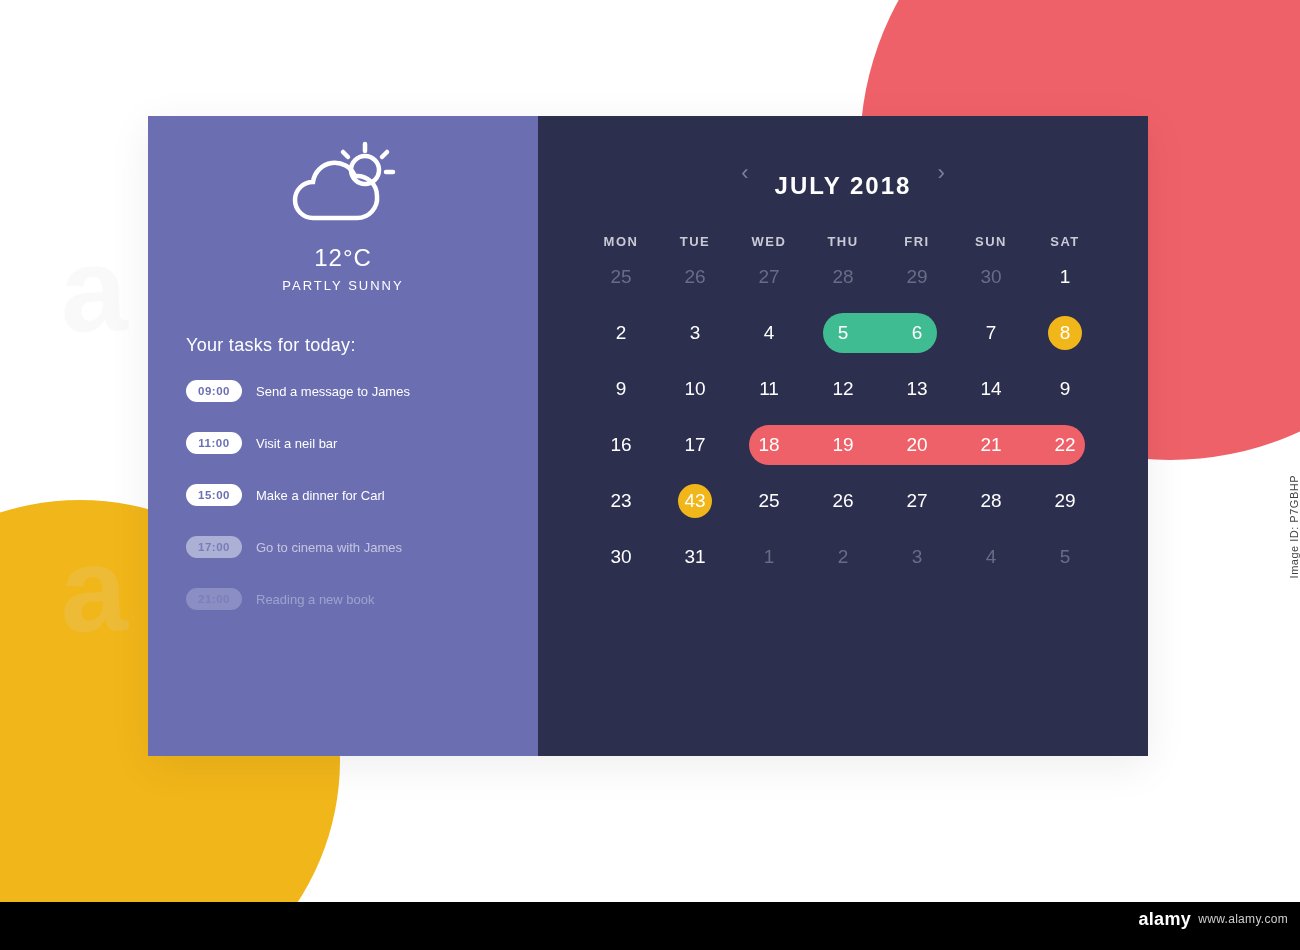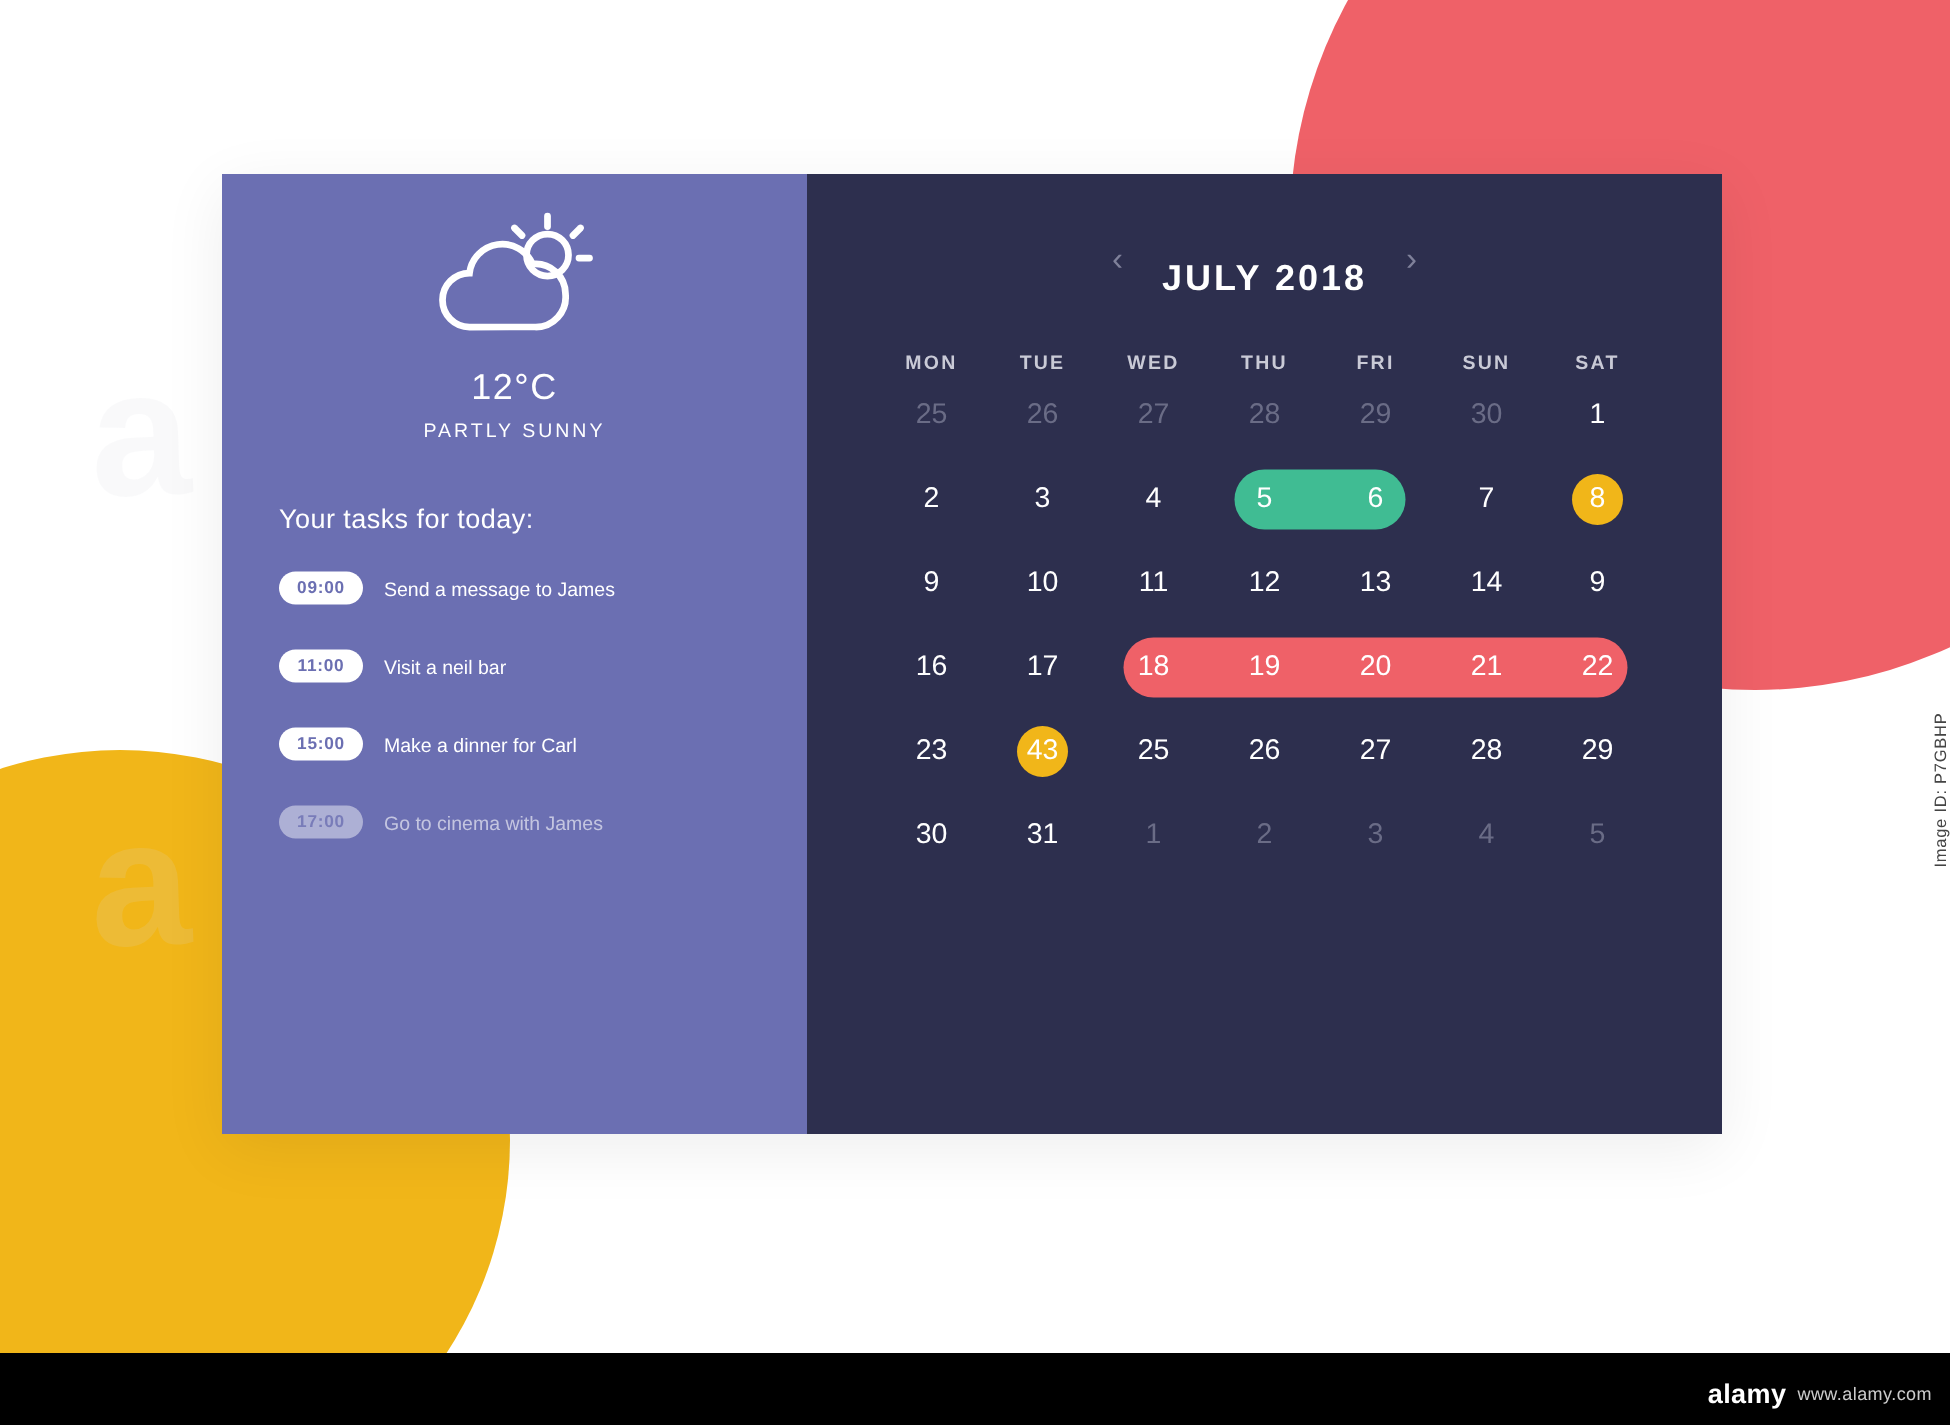--- a/index.html
+++ b/index.html
@@ -38,21 +38,21 @@
   .cell{ display:flex; align-items:center; justify-content:center; font-size:19px; font-weight:500; position:relative; z-index:2; cursor:pointer;}
   .cell.out{ color:#6a6c86; font-weight:400;}
   .cell.in { color:#fff;}
   .cell .num{ position:relative; z-index:3; }
   .day-badge{ position:absolute; width:34px; height:34px; border-radius:50%; background:#f1b619; z-index:1;}
   
   .range-pill{ position:absolute; height:40px; border-radius:20px; z-index:1;}
   .range-teal{ background:#40bc93;}
   .range-red { background:#ef6168;}
   
-  .wm-text { position:absolute; bottom:10px; right:12px; color:#fff; font-size:12px; z-index:5; letter-spacing:.3px;}
+  .wm-text { position:absolute; bottom:20px; right:12px; color:#fff; font-size:12px; z-index:5; letter-spacing:.3px;}
   .wm-id   { position:absolute; top:50%; right:6px; transform:translateY(-50%) rotate(-90deg); transform-origin:right center; color:#444; font-size:11px; letter-spacing:.5px; z-index:5;}
   .wm-a { position:absolute; font-family:Arial,sans-serif; font-weight:700; color:#d9dbe2; opacity:.14; font-size:120px; letter-spacing:-6px; user-select:none; pointer-events:none;}
 </style>
 </head>
 <body>
 
 <div class="deco-yellow"></div>
 <div class="deco-red"></div>
 
 <div class="card">
@@ -83,20 +83,24 @@
           <div class="task-text">Visit a neil bar</div>
         </div>
         <div class="task-row ">
           <div class="time-pill">15:00</div>
           <div class="task-text">Make a dinner for Carl</div>
         </div>
         <div class="task-row faded">
           <div class="time-pill">17:00</div>
           <div class="task-text">Go to cinema with James</div>
         </div>
+        <div class="task-row faded2">
+          <div class="time-pill">21:00</div>
+          <div class="task-text">Reading a new book</div>
+        </div>
       </div>
   </div>
 
   <div class="right-panel">
     <div class="cal-header">
       <span class="nav-arrow">‹</span>
       <span class="cal-title">JULY 2018</span>
       <span class="nav-arrow">›</span>
     </div>
     <div class="dow-row" id="dow-row">

